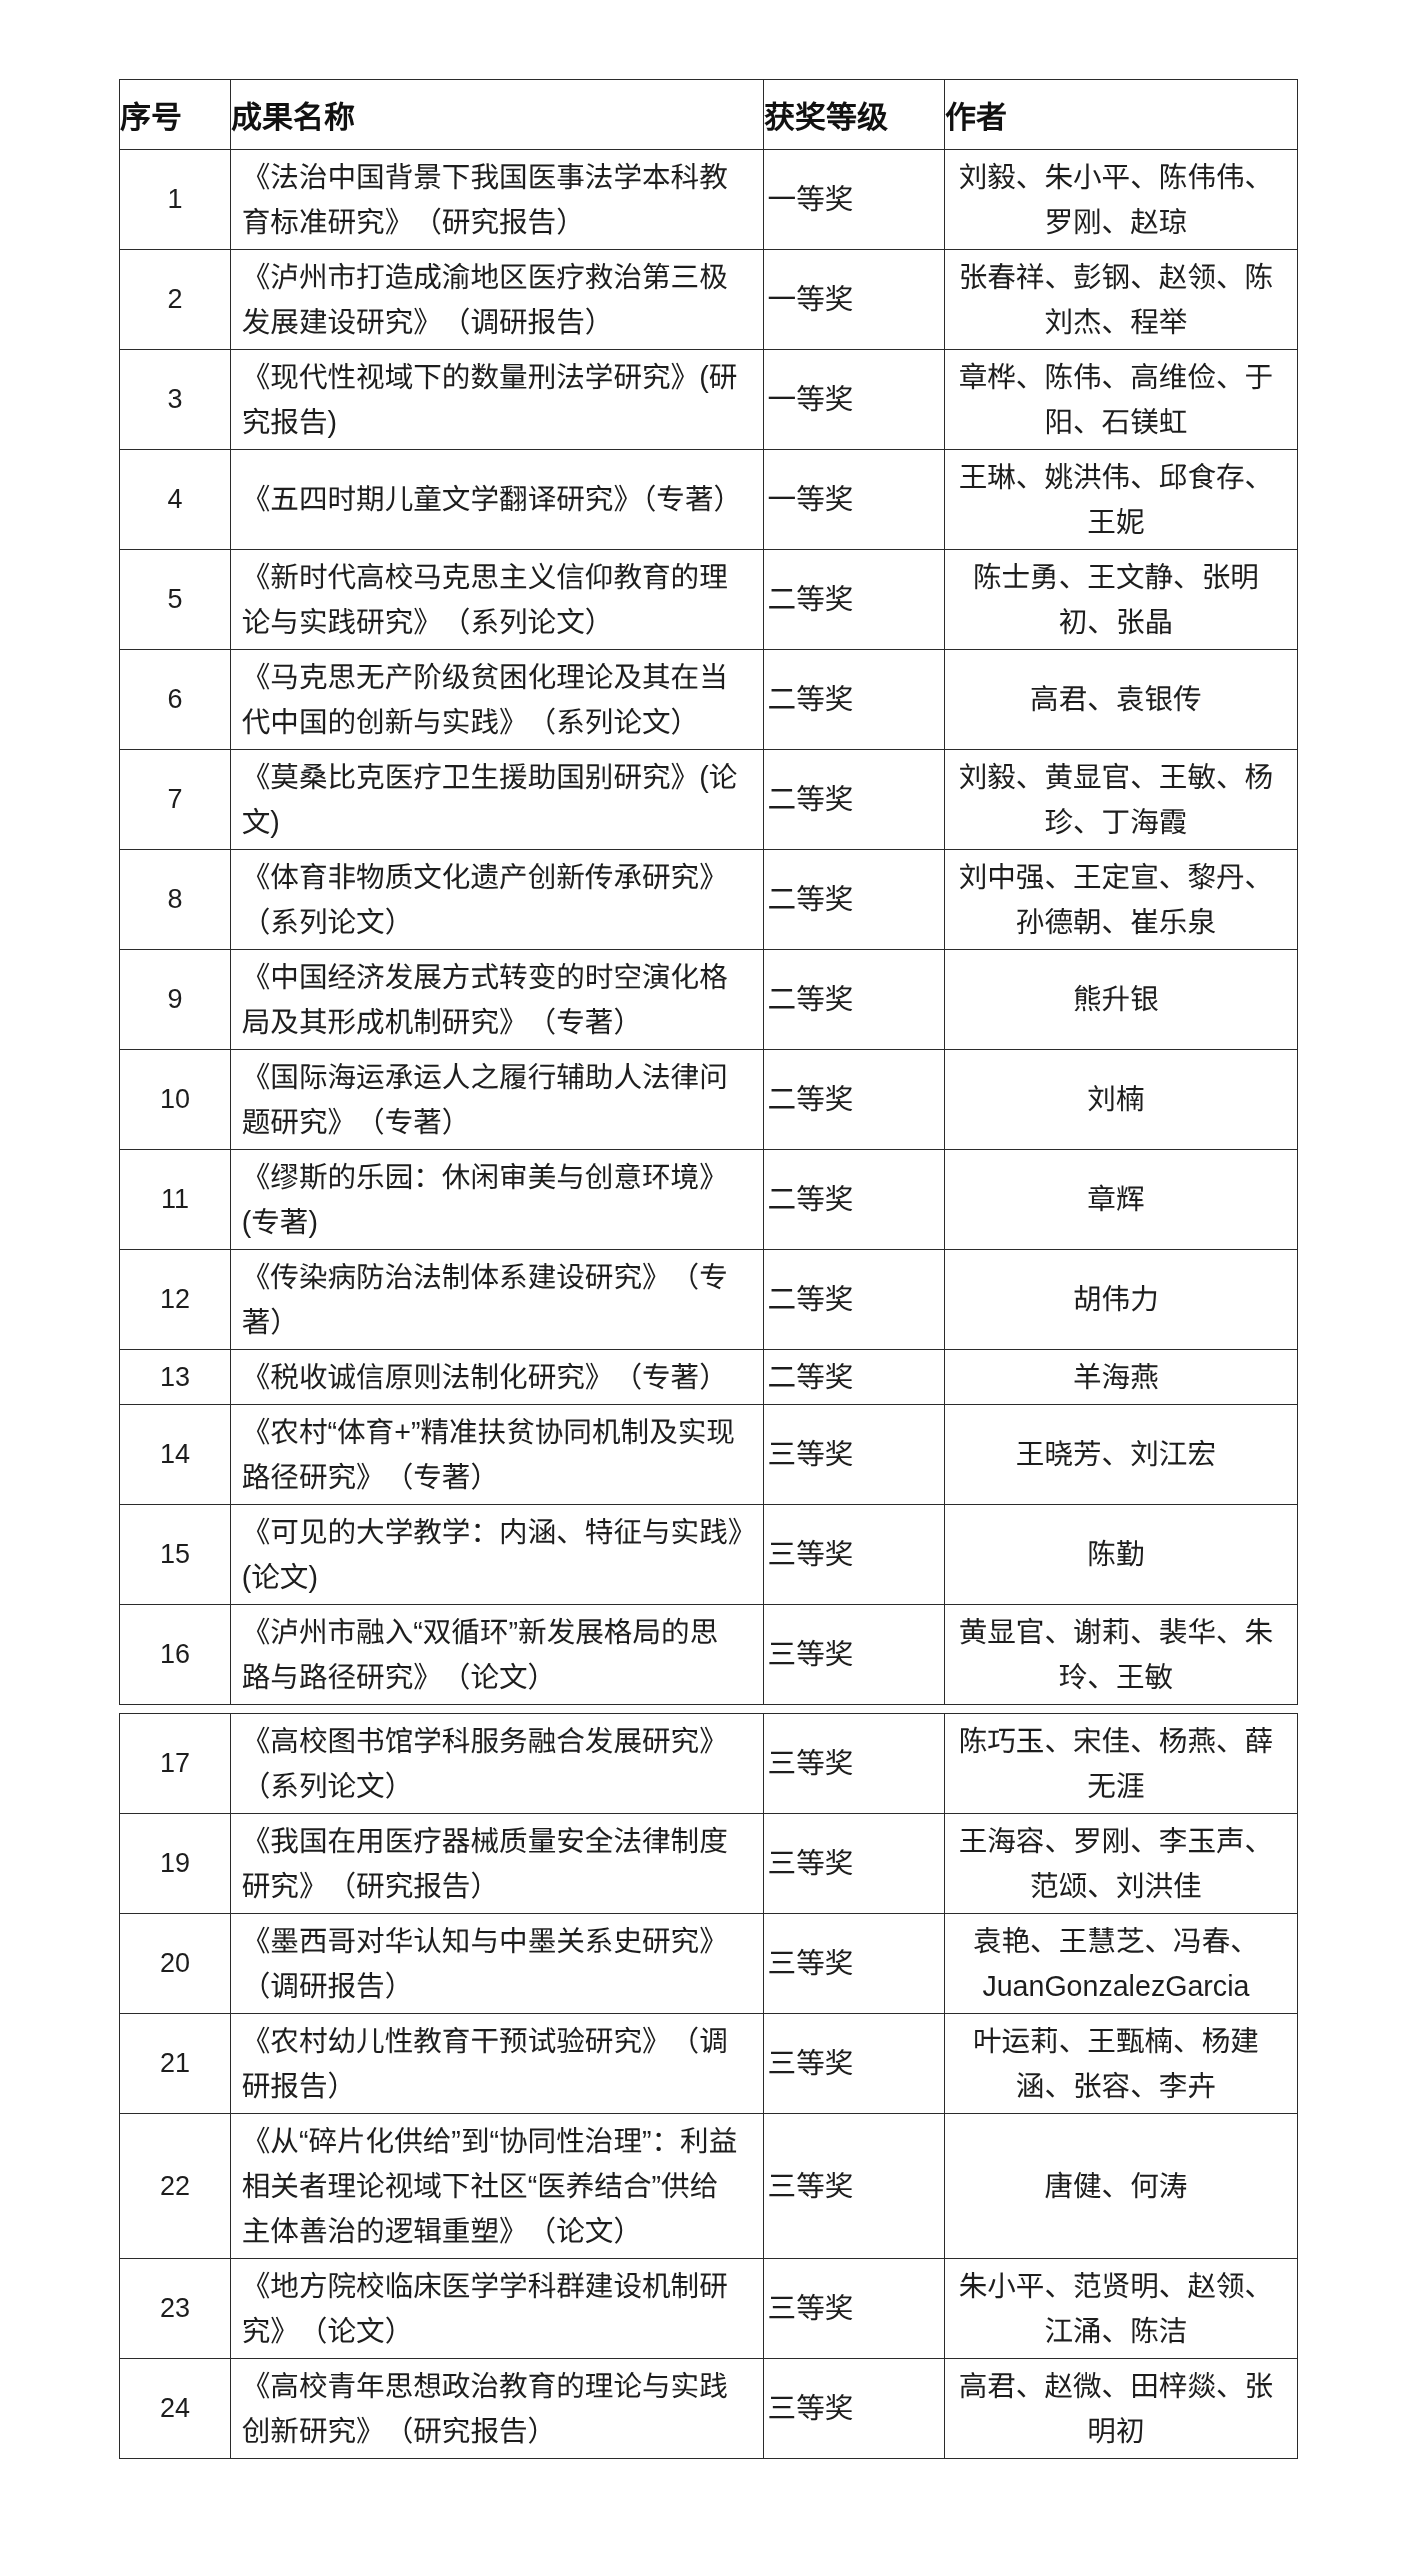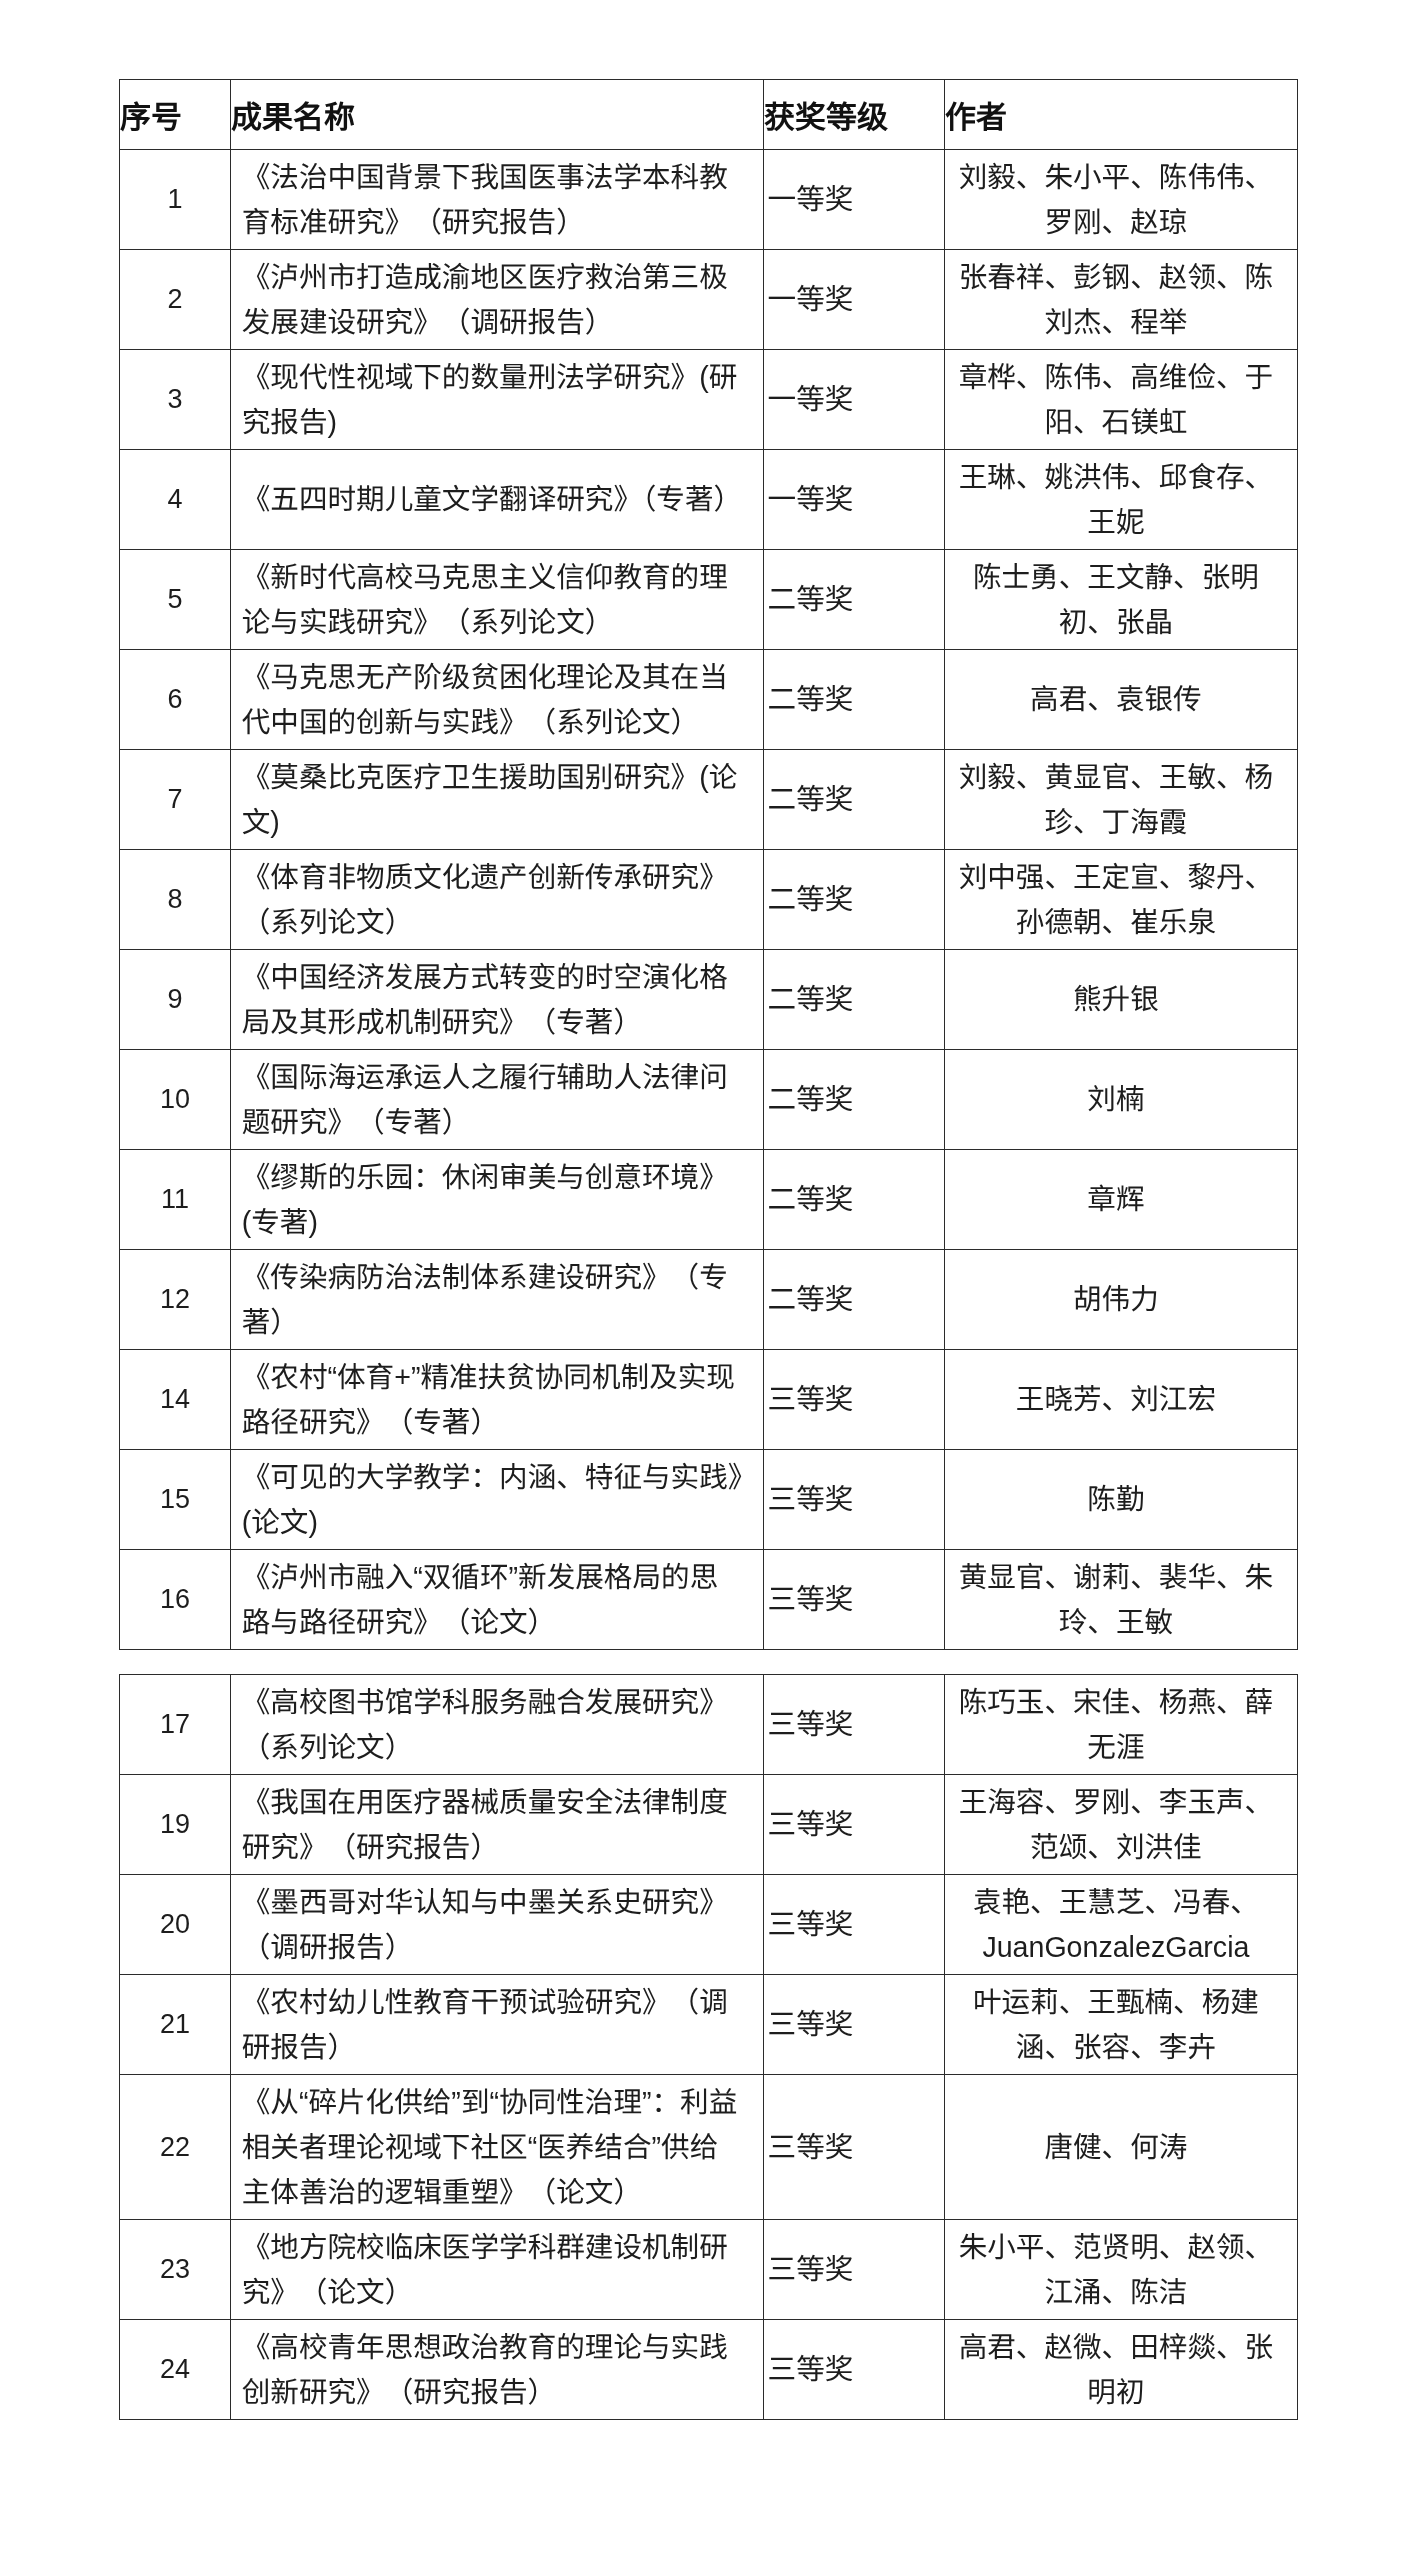--- a/index.html
+++ b/index.html
@@ -16,21 +16,21 @@
   .page {
     padding: 79px 119px 36px 119px;
   }
   table.awards-table {
     border-collapse: collapse;
     table-layout: fixed;
     width: 1178px;
     border: 1.8px solid #2b2b2b;
   }
   table.awards-table + table.awards-table {
-    margin-top: 24px;
+    margin-top: 8px;
   }
   col.c-no      { width: 111px; }
   col.c-title   { width: 533px; }
   col.c-award   { width: 181px; }
   col.c-authors { width: 353px; }
 
   th, td {
     border: 0.9px solid #2b2b2b;
     vertical-align: middle;
     box-sizing: border-box;
@@ -152,20 +152,26 @@
           <td class="col-award">二等奖</td>
           <td class="col-authors">章辉</td>
         </tr>
         <tr>
           <td class="col-no">12</td>
           <td class="col-title">《传染病防治法制体系建设研究》　（专著）</td>
           <td class="col-award">二等奖</td>
           <td class="col-authors">胡伟力</td>
         </tr>
         <tr>
+          <td class="col-no">13</td>
+          <td class="col-title">《税收诚信原则法制化研究》　（专著）</td>
+          <td class="col-award">二等奖</td>
+          <td class="col-authors">羊海燕</td>
+        </tr>
+        <tr>
           <td class="col-no">14</td>
           <td class="col-title">《农村“体育+”精准扶贫协同机制及实现路径研究》　（专著）</td>
           <td class="col-award">三等奖</td>
           <td class="col-authors">王晓芳、刘江宏</td>
         </tr>
         <tr>
           <td class="col-no">15</td>
           <td class="col-title">《可见的大学教学：内涵、特征与实践》(论文)</td>
           <td class="col-award">三等奖</td>
           <td class="col-authors">陈勤</td>

